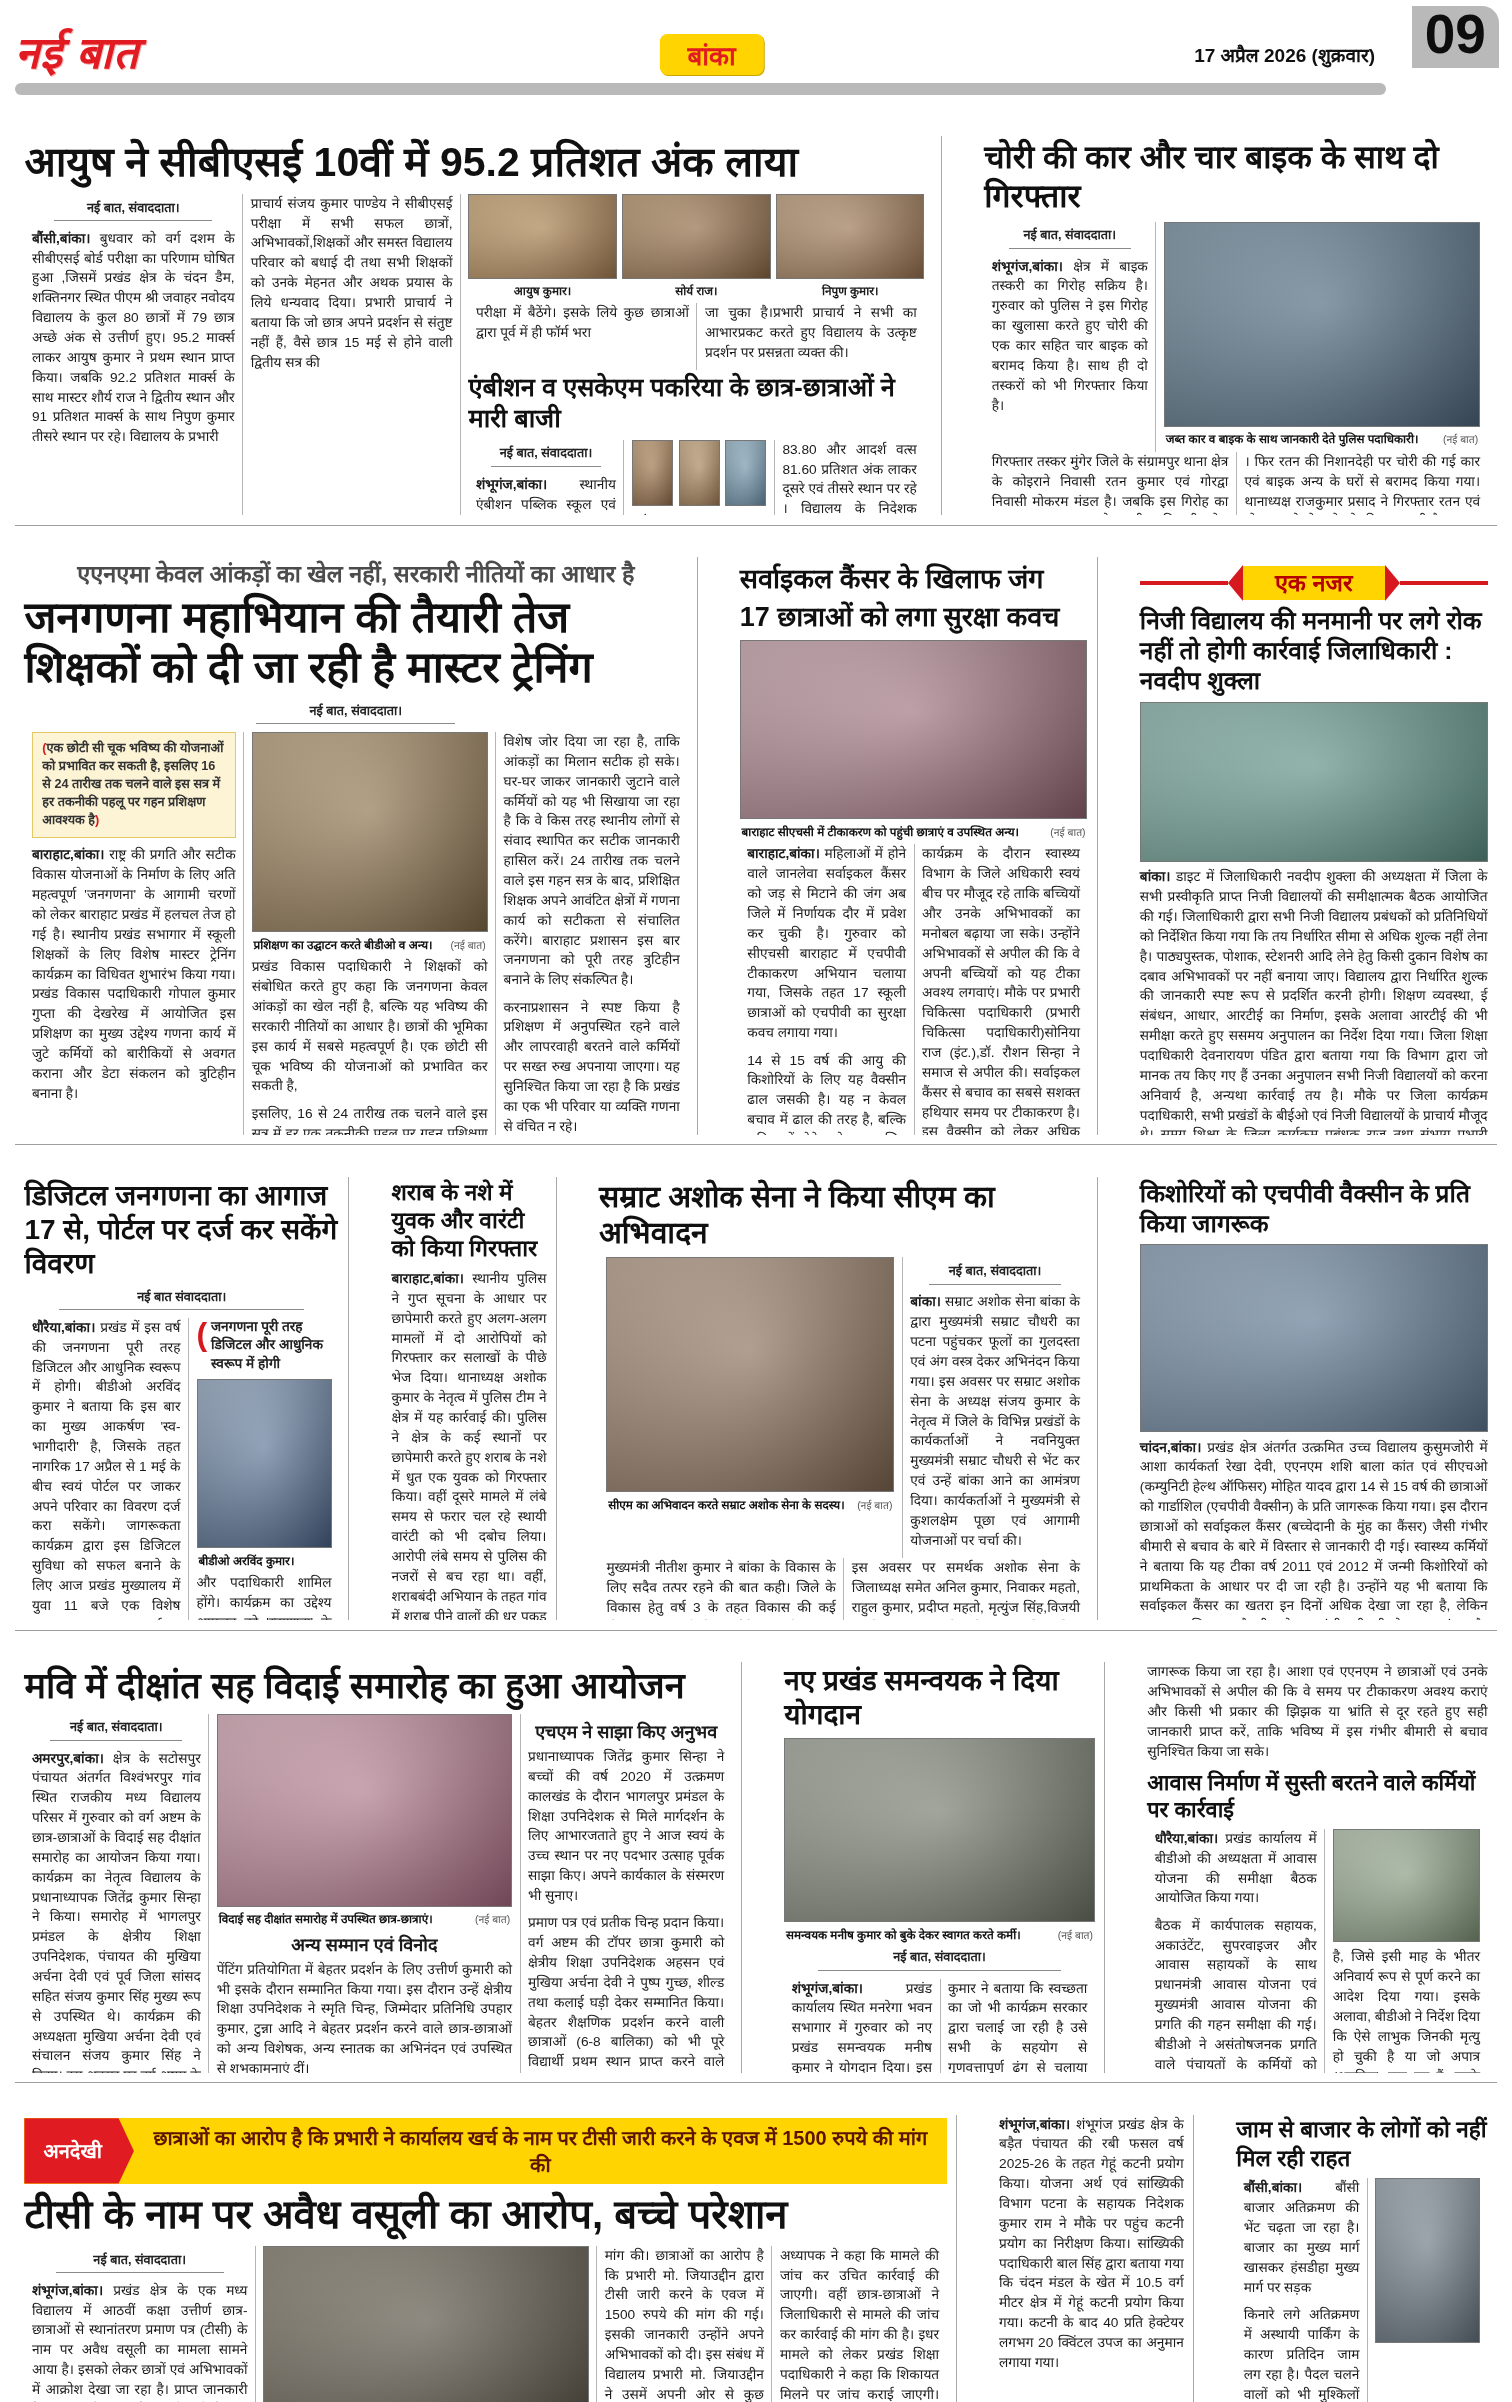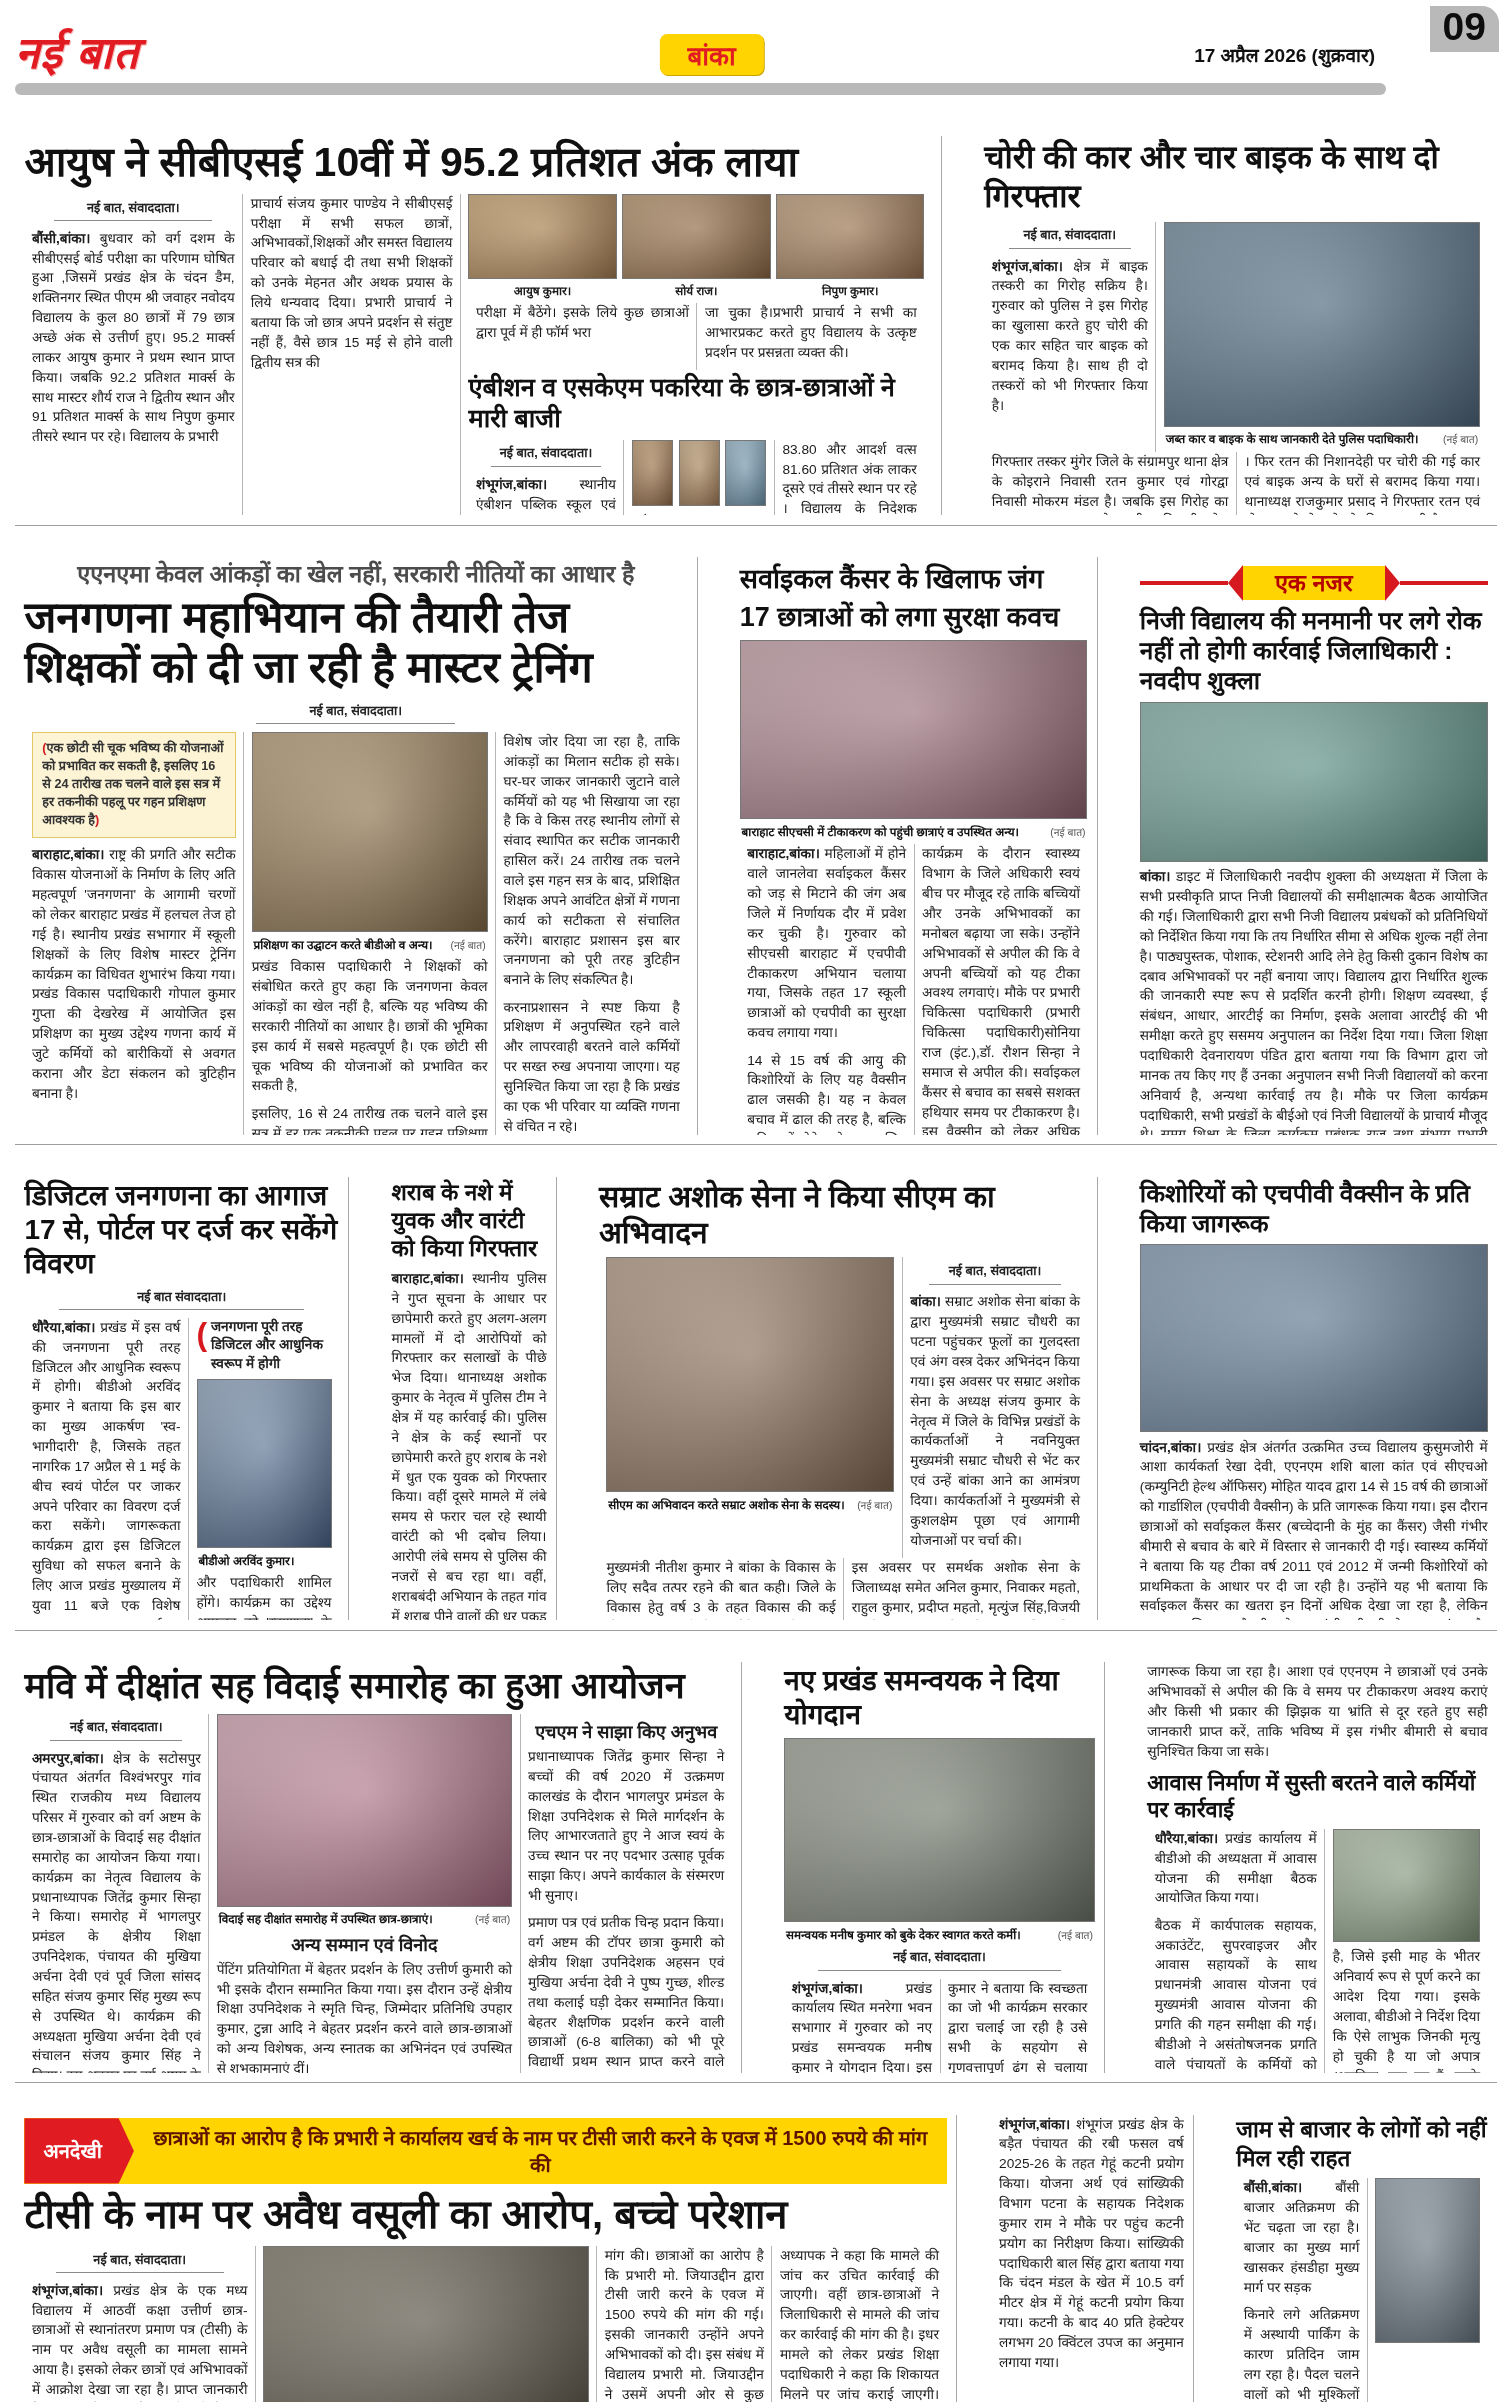--- a/index.html
+++ b/index.html
@@ -4,21 +4,21 @@
 <style>
   html,body{margin:0;padding:0;background:#e9e9e9;}
   body{font-family:"Liberation Sans","DejaVu Sans",sans-serif;color:#1b1b1b;}
   .page{width:1512px;min-height:2402px;margin:0 auto;background:#ffffff;box-sizing:border-box;padding:9.4px 15px 17px;}
 
   
   .mast{position:relative;height:66px;display:flex;align-items:flex-end;}
   .logo{color:#e11b22;font-size:44px;font-weight:800;letter-spacing:0.9px;text-shadow:0.9px 0.9px 0 #f6b5b5;line-height:1;font-style:italic;}
   .edition{position:absolute;left:47%;transform:translateX(-50%);bottom:0;background:#ffd400;color:#e11b22;font-weight:800;font-size:26px;padding:2.8px 28px;border-radius:7.5px;box-shadow:0.9px 0.9px 0 #c9a500;}
   .mastdate{margin-left:auto;font-weight:700;font-size:19px;color:#111;padding-right:122px;padding-bottom:7.5px;}
-  .pagenum{position:absolute;right:-1.9px;top:-3.8px;background:#b9b9b9;border-radius:0 17px 0 0;padding:1.9px 13px 5.6px;font-size:39px;font-weight:800;color:#0d0d0d;line-height:1;}
+  .pagenum{position:absolute;right:-1.9px;top:-3.8px;background:#b9b9b9;border-radius:0 17px 0 0;padding:1.9px 13px 5.6px;font-size:55px;font-weight:800;color:#0d0d0d;line-height:1;}
   .grayBar{height:12.2px;background:#b9b9b9;border-radius:9.4px;margin:7.5px 111px 9.4px 0;}
 
   
   .row{display:flex;border-top:1.9px solid #9f9f9f;padding-top:7.5px;margin-top:9.4px;overflow:hidden;box-sizing:border-box;}
   .row.first{border-top:none;margin-top:0;}
   .col{box-sizing:border-box;padding:0 9.4px;overflow:hidden;margin-top:24px;}
   .col + .col{border-left:0.9px solid #a8a8a8;padding-left:42px;}
   .innercols{display:flex;}
   .innercols > div{box-sizing:border-box;padding:0 7.5px;overflow:hidden;}
   .innercols > div + div{border-left:0.9px solid #b5b5b5;}

